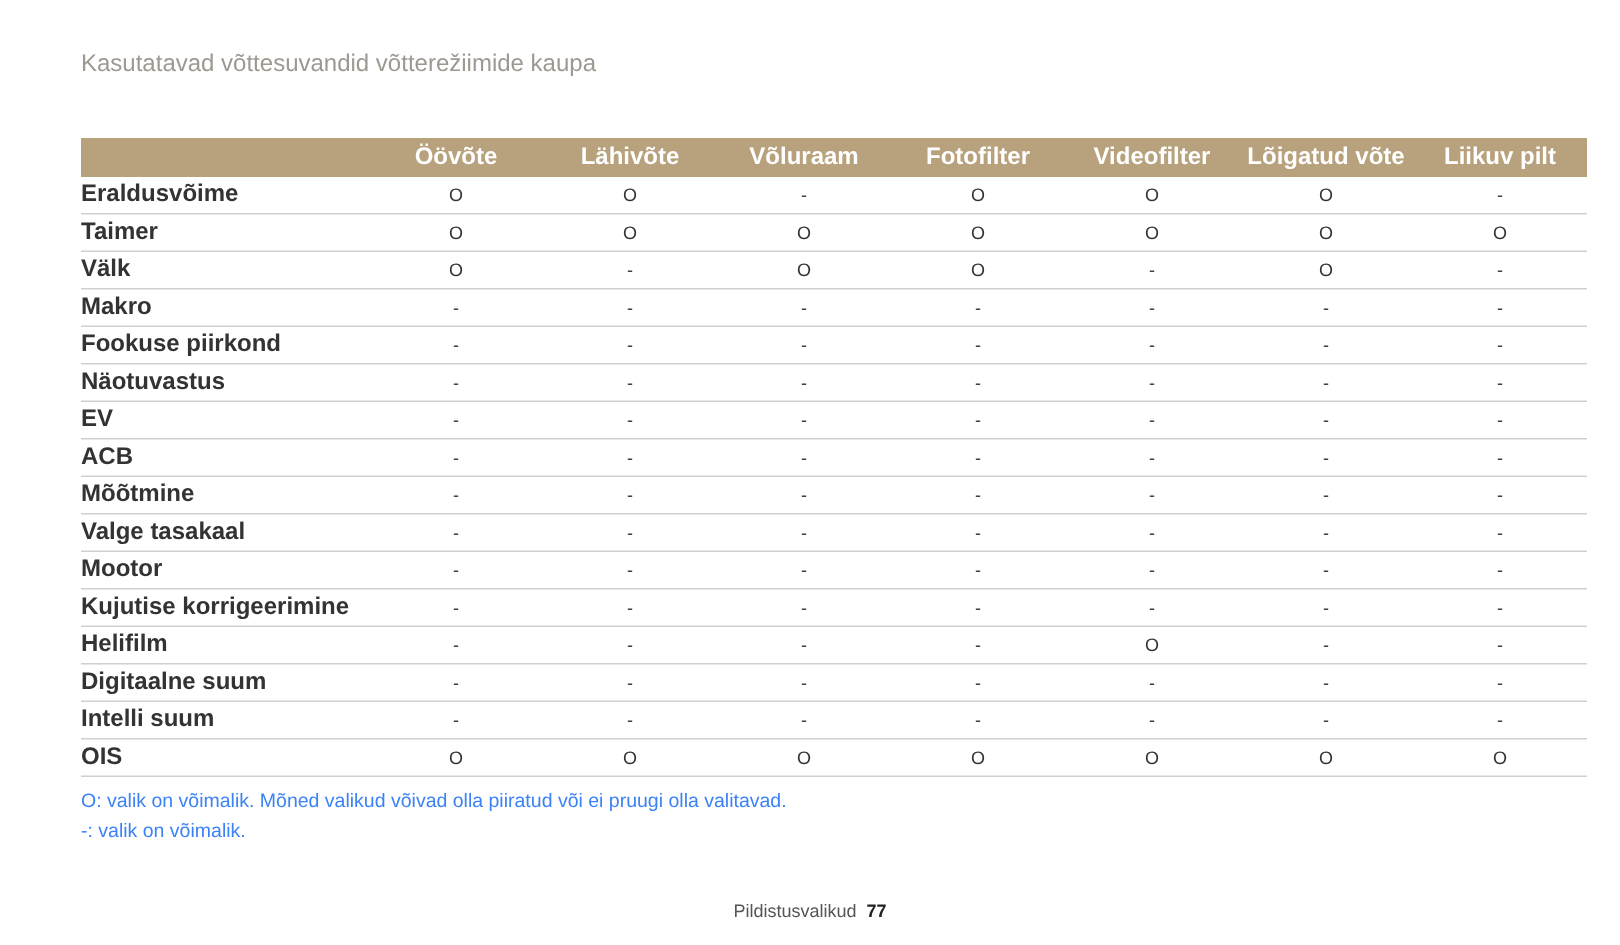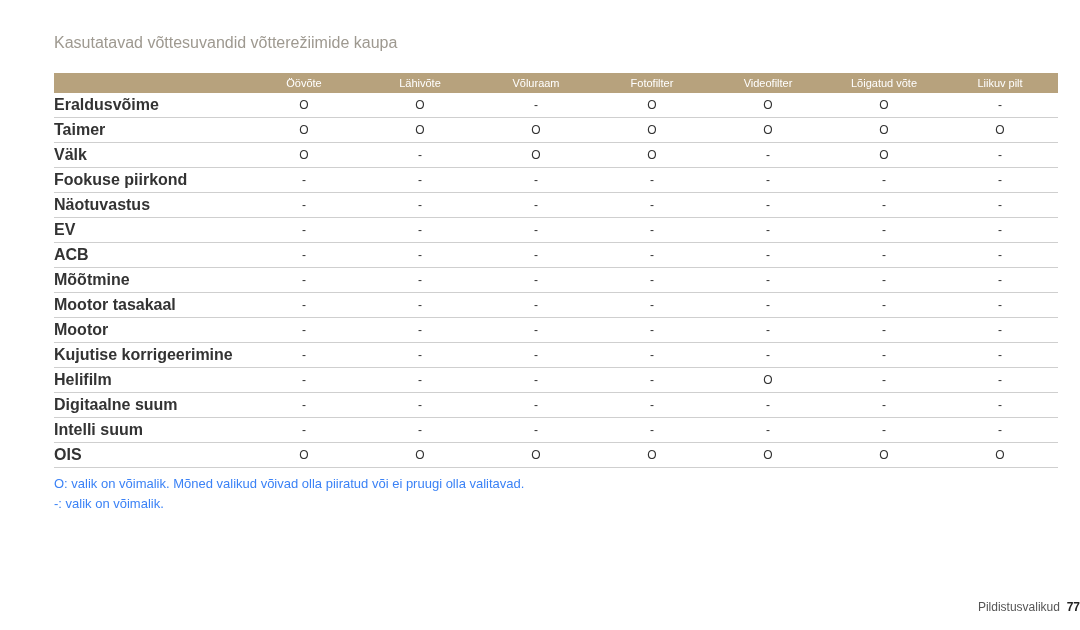--- a/index.html
+++ b/index.html
@@ -12,21 +12,21 @@
       color: #333333;
     }
     .page {
       padding: 34px 54px 10px 54px;
       box-sizing: border-box;
     }
     .title {
       font-size: 16px;
       color: #9e9990;
       font-weight: 400;
-      margin-bottom: 21px;
+      margin-bottom: 40px;
     }
     table {
       width: 100%;
       border-collapse: collapse;
       table-layout: fixed;
     }
     th, td {
       text-align: center;
       padding: 3px 2px;
       font-size: 12px;
@@ -38,42 +38,42 @@
       font-weight: 700;
       font-size: 16px;
       padding-left: 0;
       width: 190px;
     }
     thead tr {
       background: #b7a27d;
     }
     thead th {
       color: #ffffff;
-      font-weight: 400;
-      font-size: 11px;
+      font-weight: 700;
+      font-size: 16px;
       border-bottom: none;
       padding: 4px 2px;
     }
     thead th:first-child {
       background: #b7a27d;
     }
     tbody tr:last-child td {
     }
     .notes {
       font-size: 13px;
       color: #3b82f6;
       margin-top: 6px;
       line-height: 1.5;
     }
     .footer {
       position: absolute;
       bottom: 16px;
       left: 0;
       right: 0;
-      text-align: right;
+      text-align: center;
       font-size: 12px;
       color: #555555;
     }
     .footer .pagenum {
       font-weight: 700;
       color: #222222;
     }
     .col {
       width: 112px;
     }
@@ -122,20 +122,30 @@
           <td>Välk</td>
           <td>O</td>
           <td>-</td>
           <td>O</td>
           <td>O</td>
           <td>-</td>
           <td>O</td>
           <td>-</td>
         </tr>
         <tr>
+          <td>Makro</td>
+          <td>-</td>
+          <td>-</td>
+          <td>-</td>
+          <td>-</td>
+          <td>-</td>
+          <td>-</td>
+          <td>-</td>
+        </tr>
+        <tr>
           <td>Fookuse piirkond</td>
           <td>-</td>
           <td>-</td>
           <td>-</td>
           <td>-</td>
           <td>-</td>
           <td>-</td>
           <td>-</td>
         </tr>
         <tr>
@@ -172,21 +182,21 @@
           <td>Mõõtmine</td>
           <td>-</td>
           <td>-</td>
           <td>-</td>
           <td>-</td>
           <td>-</td>
           <td>-</td>
           <td>-</td>
         </tr>
         <tr>
-          <td>Mootor tasakaal</td>
+          <td>Valge tasakaal</td>
           <td>-</td>
           <td>-</td>
           <td>-</td>
           <td>-</td>
           <td>-</td>
           <td>-</td>
           <td>-</td>
         </tr>
         <tr>
           <td>Mootor</td>

